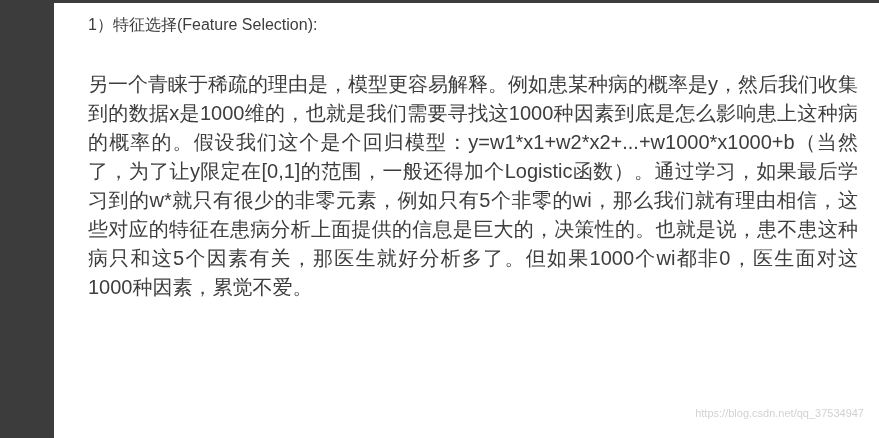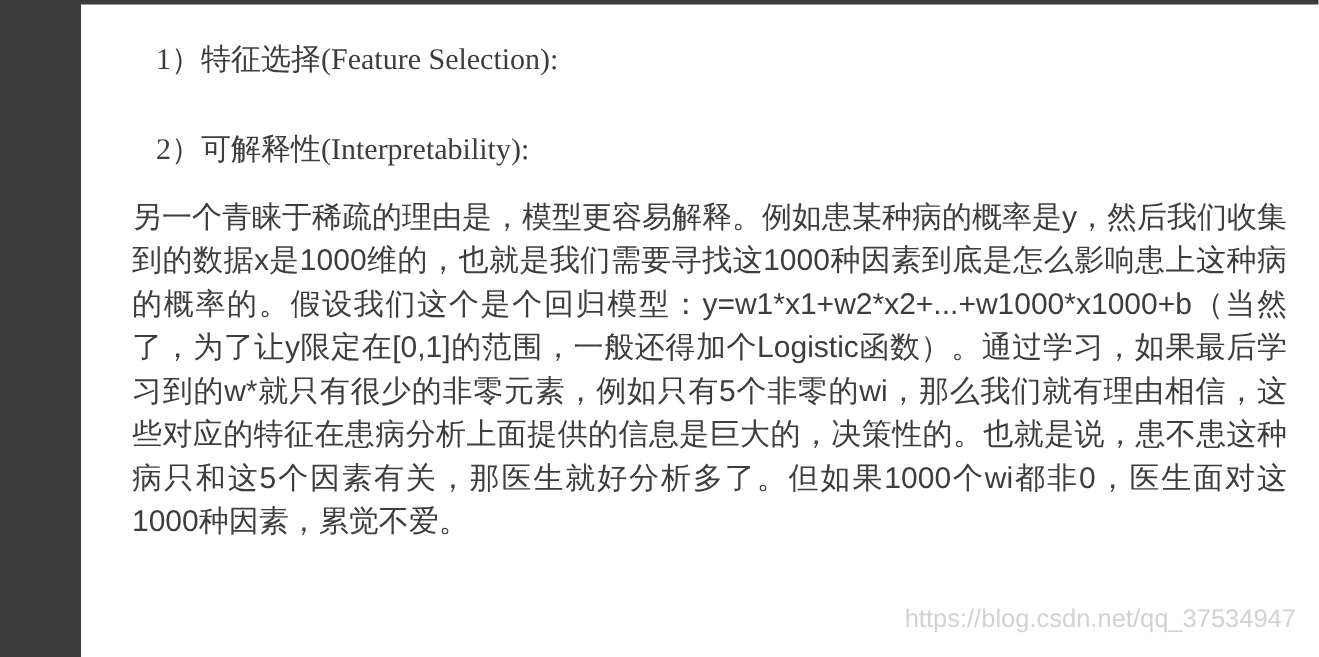--- a/index.html
+++ b/index.html
@@ -41,48 +41,46 @@
     text-align: justify;
   }
   .section {
     margin: 0 0 31px 0;
   }
   .section:last-child {
     margin-bottom: 0;
   }
   .section-heading {
     font-weight: normal;
-    margin: 16px;
-    font-size: 20px;
+    margin: 0;
+    font-size: 16px;
     line-height: 29px;
-    font-family: Liberation Serif, serif;
   }
   .section-body {
     margin: 0;
   }
   .watermark {
     position: absolute;
     right: 15px;
     bottom: 15px;
     color: #d2d2d2;
-    font-size: 17px;
+    font-size: 11px;
     line-height: 20px;
     white-space: nowrap;
   }
 </style>
 </head>
 <body>
 
 <div class="edge-left"></div>
 <div class="edge-top"></div>
 
 <div class="content">
   <div class="section">
     <div class="section-heading">1）特征选择(Feature Selection):</div>
   </div>
 
   <div class="section">
-    <div class="section-heading">2）可解释性(Interpretability):</div>
     <div class="section-body">另一个青睐于稀疏的理由是，模型更容易解释。例如患某种病的概率是y，然后我们收集到的数据x是1000维的，也就是我们需要寻找这1000种因素到底是怎么影响患上这种病的概率的。假设我们这个是个回归模型：y=w1*x1+w2*x2+...+w1000*x1000+b（当然了，为了让y限定在[0,1]的范围，一般还得加个Logistic函数）。通过学习，如果最后学习到的w*就只有很少的非零元素，例如只有5个非零的wi，那么我们就有理由相信，这些对应的特征在患病分析上面提供的信息是巨大的，决策性的。也就是说，患不患这种病只和这5个因素有关，那医生就好分析多了。但如果1000个wi都非0，医生面对这1000种因素，累觉不爱。</div>
   </div>
 </div>
 
 <div class="watermark">https://blog.csdn.net/qq_37534947</div>
 
 </body></html>

